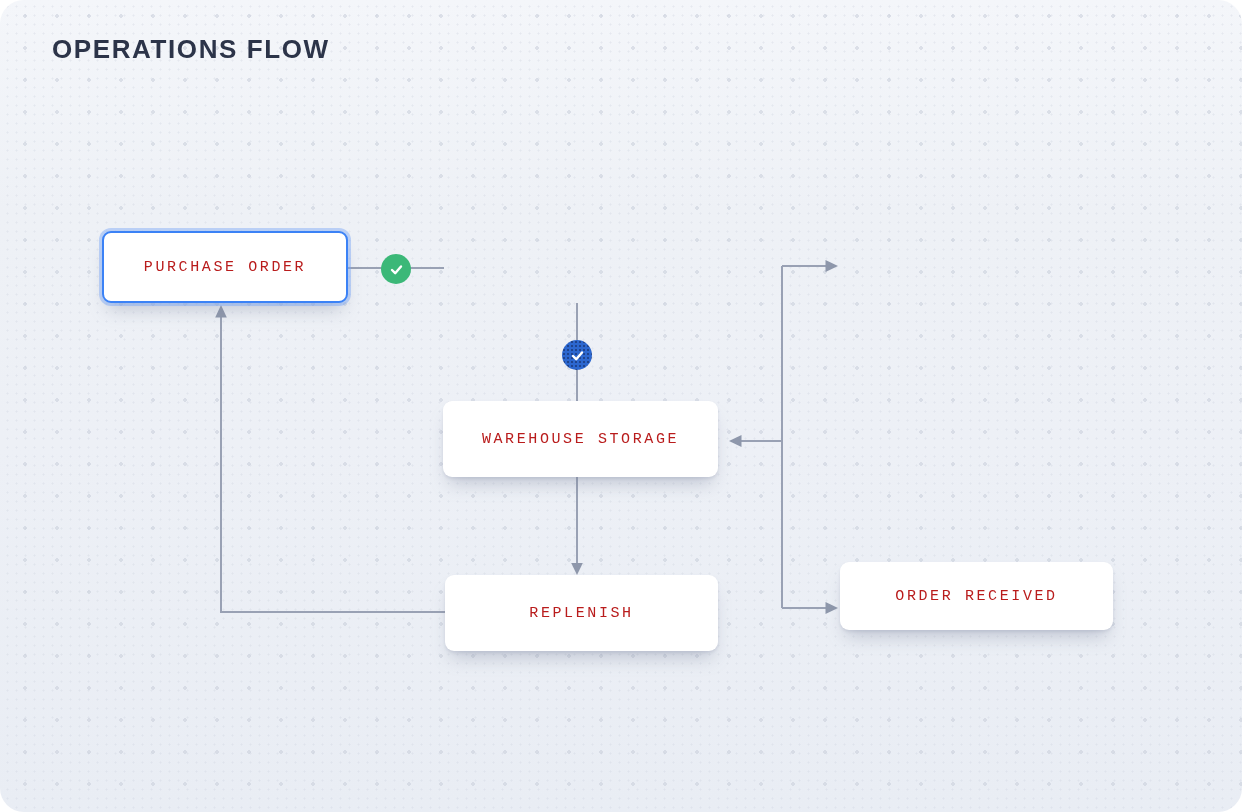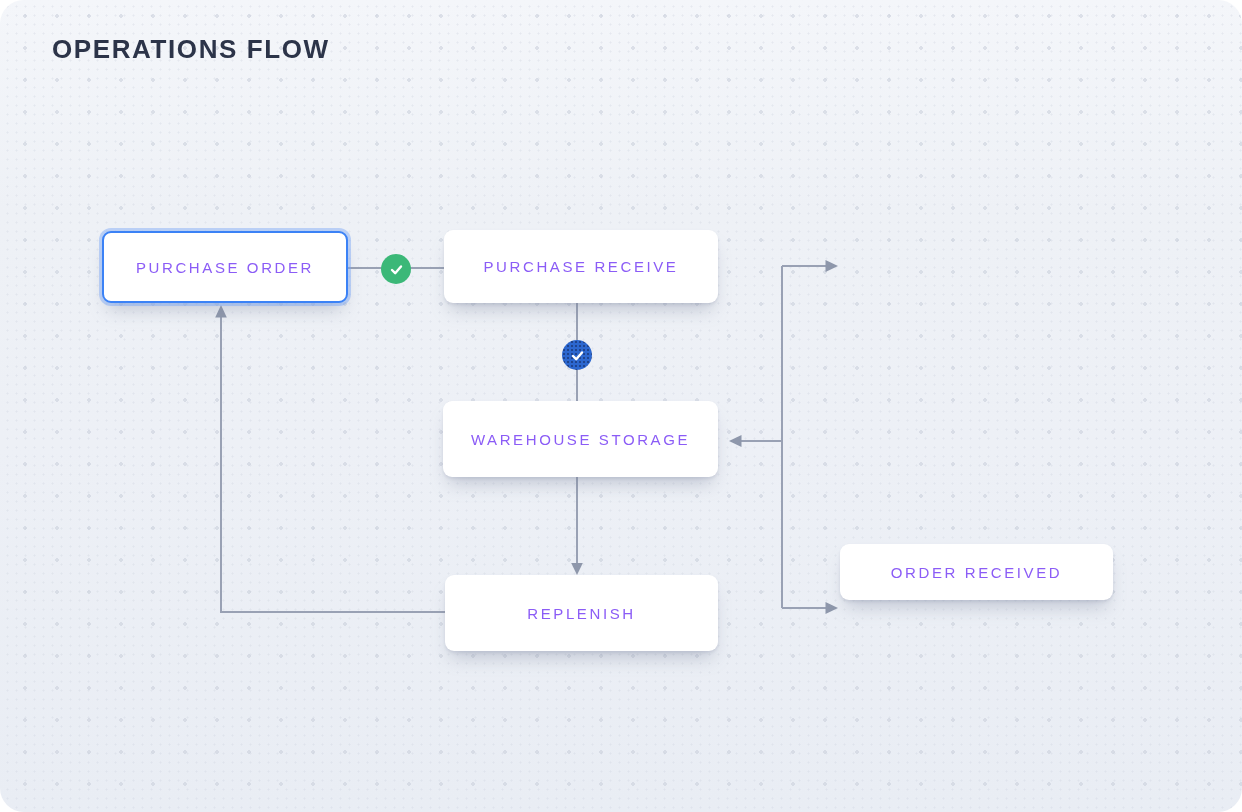--- a/index.html
+++ b/index.html
@@ -40,36 +40,37 @@
   .node {
     position: absolute;
     background: #ffffff;
     border-radius: 9px;
     display: flex;
     align-items: center;
     justify-content: center;
     font-size: 15px;
     font-weight: 500;
     letter-spacing: 2.6px;
-    color: #8b5cf6;
+    color: #b91c1c;
     box-shadow: 0 2px 3px rgba(125,135,158,0.18), 0 12px 18px -6px rgba(125,135,158,0.40);
     cursor: pointer;
     box-sizing: border-box;
     white-space: nowrap;
+    font-family: Liberation Mono, monospace;
   }
   .node.selected {
     border: 2px solid #3b82f6;
     box-shadow: 0 0 0 3px rgba(121,166,246,0.45), 0 12px 18px -6px rgba(125,135,158,0.40);
   }
   .node-purchase-order   { left: 102px; top: 231px; width: 246px; height: 72px; }
   .node-purchase-receive { left: 444px; top: 230px; width: 274px; height: 73px; }
   .node-order-returned   { left: 843px; top: 230px; width: 275px; height: 74px; }
   .node-warehouse-storage{ left: 443px; top: 401px; width: 275px; height: 76px; }
   .node-replenish        { left: 445px; top: 575px; width: 273px; height: 76px; }
-  .node-order-received   { left: 840px; top: 544px; width: 273px; height: 56px; }
+  .node-order-received   { left: 840px; top: 562px; width: 273px; height: 68px; }
   .badge {
     position: absolute;
     width: 30px;
     height: 30px;
     border-radius: 50%;
     display: flex;
     align-items: center;
     justify-content: center;
   }
   .badge-green {
@@ -108,21 +109,20 @@
       <polygon points="577,575 571.2,563 582.8,563"></polygon>
       <polygon points="221,305 215.2,317.5 226.8,317.5"></polygon>
       <polygon points="838,266 825.5,260 825.5,272"></polygon>
       <polygon points="729,441 741.5,435 741.5,447"></polygon>
       <polygon points="838,608 825.5,602 825.5,614"></polygon>
     </g>
   </svg>
 
   <div class="node node-purchase-order selected">PURCHASE ORDER</div>
 
-  <div class="node node-purchase-receive">PURCHASE RECEIVE</div>
 
 
   <div class="node node-replenish">REPLENISH</div>
 
   <div class="node node-warehouse-storage">WAREHOUSE STORAGE</div>
 
   <div class="node node-order-received">ORDER RECEIVED</div>
 
   <div class="badge badge-green">
     <svg width="15" height="15" viewBox="0 0 15 15">

